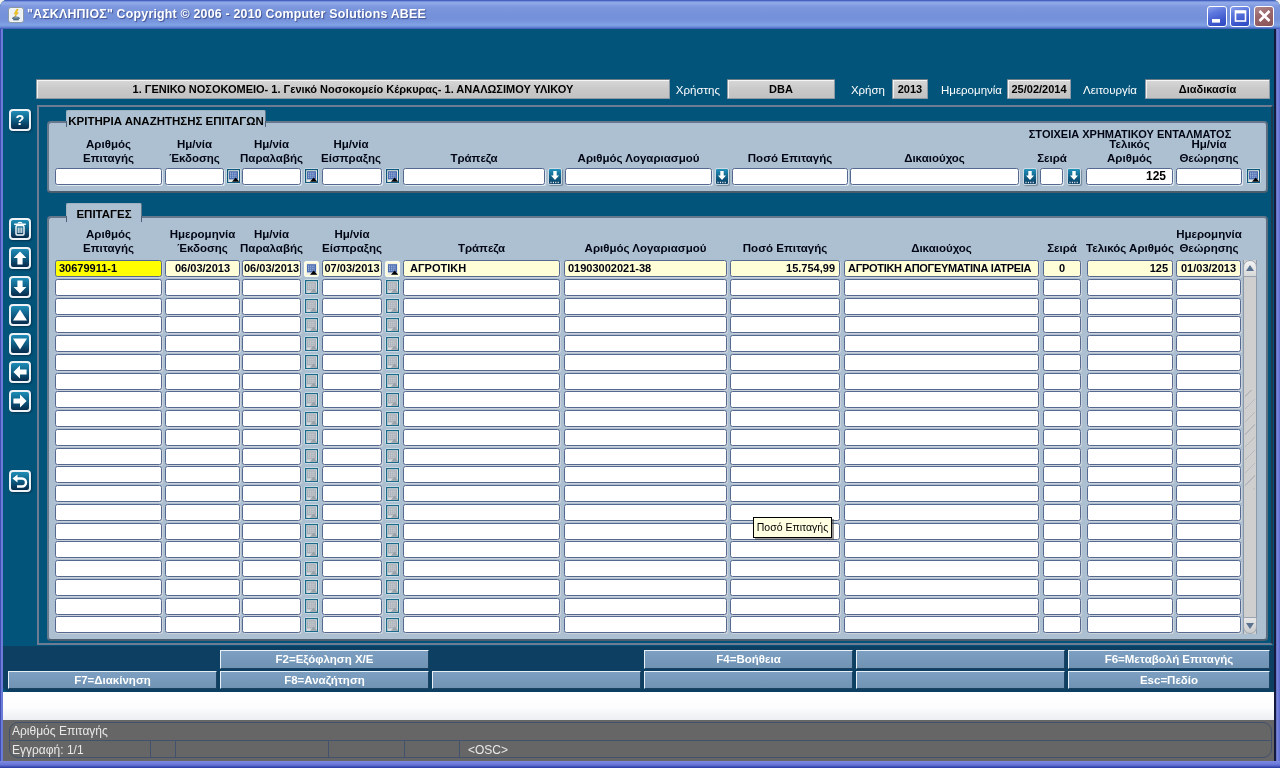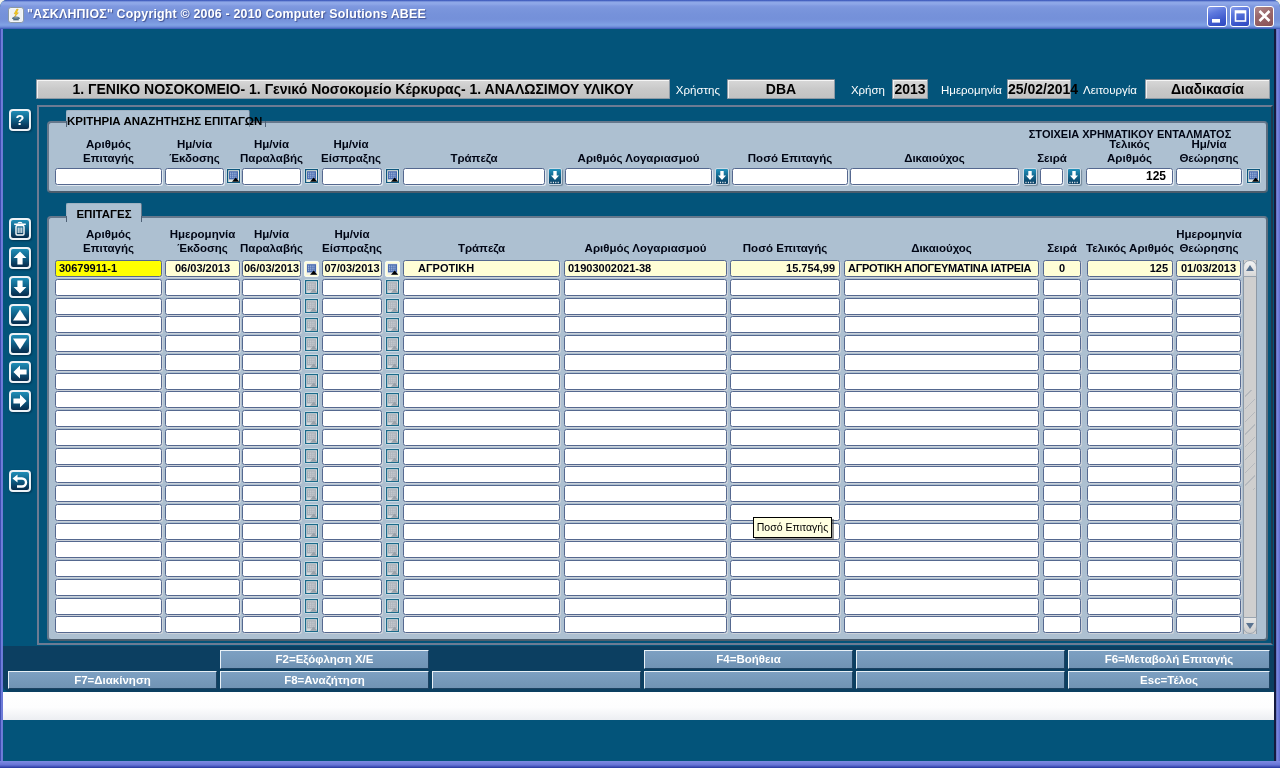--- a/index.html
+++ b/index.html
@@ -12,21 +12,21 @@
 #bclose{background:linear-gradient(160deg,#b18a8c 0%,#9a686c 40%,#8a5357 100%);}
 
 #menu{position:absolute;left:3px;top:29px;width:1274px;height:24px;background:#656565;color:#ececec;font-size:11.5px;}
 #menu span{position:absolute;top:5px;}
 
 #ctx{position:absolute;left:3px;top:53px;width:1274px;height:22px;background:#97a5b8;border-bottom:1px solid #76879a;}
 #ctx .t{position:absolute;left:24px;top:4px;font-size:12.5px;color:#bac5cf;letter-spacing:0;}
 
 .gfield{position:absolute;height:20px;background:linear-gradient(180deg,#d8d8d8 0%,#c9c9c9 50%,#c2c2c2 100%);
  border:1px solid #8d9aa6;border-top-color:#6c7a86;box-shadow:inset 1px 1px 0 rgba(255,255,255,.75);
- color:#000;font-size:14px;font-weight:bold;text-align:center;line-height:18px;border-radius:1px;}
+ color:#000;font-size:11px;font-weight:bold;text-align:center;line-height:18px;border-radius:1px;}
 .hlabel{position:absolute;top:84px;color:#ffffff;font-size:11.5px;}
 
 #outline{position:absolute;left:37px;top:105px;width:1236px;height:540px;border:2px solid #6d7b93;border-right-color:#1e3950;}
 
 .gbox{position:absolute;background:#adc0d1;border:2px solid #66788c;border-bottom-color:#4c5d6d;border-right-color:#5a6c7e;border-radius:4px;}
 .gtab{position:absolute;background:#adc0d1;border:1.5px solid #66788c;border-top-color:#9fb2c2;border-left-color:#9fb2c2;border-bottom:none;border-radius:2px 2px 0 0;
  color:#000;font-weight:bold;font-size:11.5px;text-align:center;z-index:5;white-space:nowrap;}
 .lbl{position:absolute;color:#000514;font-weight:bold;font-size:11.5px;text-align:center;line-height:15px;z-index:4;}
 
 .fld{position:absolute;height:17px;background:#fff;border:1px solid #55688f;border-radius:2.5px;box-shadow:1px 1px 0 rgba(230,236,242,.9);}
@@ -114,21 +114,21 @@
         <path d="M2.4 9 L9 2.6 V6.4 H15.6 V11.6 H9 V15.4 Z" fill="#fff"></path>
       </svg></div>
 <div class="sbtn" style="top:390px"><svg width="18" height="18" viewBox="0 0 18 18">
         <path d="M15.6 9 L9 15.4 V11.6 H2.4 V6.4 H9 V2.6 Z" fill="#fff"></path>
       </svg></div>
 <div class="sbtn" style="top:470px"><svg width="18" height="18" viewBox="0 0 18 18">
         <path d="M5.5 6.5 H11 a4 4 0 0 1 0 8 H6" fill="none" stroke="#fff" stroke-width="2.4"></path>
         <path d="M6.5 2.5 L1.5 6.5 L6.5 10.5 Z" fill="#fff"></path>
       </svg></div>
 <div class="gbox" style="left:47px;top:121px;width:1221px;height:72px;"></div>
-<div class="gtab" style="left:66px;top:110px;width:184px;height:17px;line-height:20px;">ΚΡΙΤΗΡΙΑ ΑΝΑΖΗΤΗΣΗΣ ΕΠΙΤΑΓΩΝ</div>
+<div class="gtab" style="left:66px;top:110px;width:200px;height:17px;line-height:20px;">ΚΡΙΤΗΡΙΑ ΑΝΑΖΗΤΗΣΗΣ ΕΠΙΤΑΓΩΝ</div>
 <div class="abs" style="left:66px;top:121px;width:1px;height:6px;background:#4e6075;z-index:6"></div>
 <div class="abs" style="left:265px;top:121px;width:1px;height:6px;background:#4e6075;z-index:6"></div>
 <div class="lbl" style="left:1010px;top:127px;width:240px;font-size:11px;">ΣΤΟΙΧΕΙΑ ΧΡΗΜΑΤΙΚΟΥ ΕΝΤΑΛΜΑΤΟΣ</div>
 <div class="lbl" style="left:45px;top:138px;width:127px;line-height:13.5px;">Αριθμός<br>Επιταγής</div>
 <div class="lbl" style="left:155px;top:138px;width:79px;line-height:13.5px;">Ημ/νία<br>Έκδοσης</div>
 <div class="lbl" style="left:232px;top:138px;width:79px;line-height:13.5px;">Ημ/νία<br>Παραλαβής</div>
 <div class="lbl" style="left:310px;top:138px;width:82px;line-height:13.5px;">Ημ/νία<br>Είσπραξης</div>
 <div class="lbl" style="left:393px;top:138px;width:162px;line-height:13.5px;"><br>Τράπεζα</div>
 <div class="lbl" style="left:555px;top:138px;width:167px;line-height:13.5px;"><br>Αριθμός Λογαριασμού</div>
 <div class="lbl" style="left:722px;top:138px;width:136px;line-height:13.5px;"><br>Ποσό Επιταγής</div>
@@ -247,21 +247,21 @@
 <div class="lbl" style="left:552px;top:228px;width:187px;line-height:13.5px;"><br>Αριθμός Λογαριασμού</div>
 <div class="lbl" style="left:718px;top:228px;width:134px;line-height:13.5px;"><br>Ποσό Επιταγής</div>
 <div class="lbl" style="left:832px;top:228px;width:219px;line-height:13.5px;"><br>Δικαιούχος</div>
 <div class="lbl" style="left:1031px;top:228px;width:62px;line-height:13.5px;"><br>Σειρά</div>
 <div class="lbl" style="left:1058px;top:228px;width:144px;line-height:13.5px;"><br>Τελικός Αριθμός</div>
 <div class="lbl" style="left:1164px;top:228px;width:90px;line-height:13.5px;">Ημερομηνία<br>Θεώρησης</div>
 <div class="cell" style="left:55px;top:260.0px;width:107px;background:#ffff00;text-align:left;padding-left:3px;">30679911-1</div>
 <div class="cell" style="left:165px;top:260.0px;width:75px;background:#fffed6;text-align:center;">06/03/2013</div>
 <div class="cell" style="left:242px;top:260.0px;width:59px;background:#fffed6;text-align:center;">06/03/2013</div>
 <div class="cell" style="left:322px;top:260.0px;width:60px;background:#fffed6;text-align:center;">07/03/2013</div>
-<div class="cell" style="left:403px;top:260.0px;width:157px;background:#fffed6;text-align:left;padding-left:14px;">ΑΓΡΟΤΙΚΗ</div>
+<div class="cell" style="left:403px;top:260.0px;width:157px;background:#fffed6;text-align:left;padding-left:6px;">ΑΓΡΟΤΙΚΗ</div>
 <div class="cell" style="left:564px;top:260.0px;width:163px;background:#fffed6;text-align:left;padding-left:3px;">01903002021-38</div>
 <div class="cell" style="left:730px;top:260.0px;width:110px;background:#fffed6;text-align:right;padding-right:4px;">15.754,99</div>
 <div class="cell" style="left:844px;top:260.0px;width:195px;background:#fffed6;text-align:left;padding-left:3px;"><span style="letter-spacing:-0.3px">ΑΓΡΟΤΙΚΗ ΑΠΟΓΕΥΜΑΤΙΝΑ ΙΑΤΡΕΙΑ</span></div>
 <div class="cell" style="left:1043px;top:260.0px;width:38px;background:#fffed6;text-align:center;">0</div>
 <div class="cell" style="left:1087px;top:260.0px;width:86px;background:#fffed6;text-align:right;padding-right:4px;">125</div>
 <div class="cell" style="left:1176px;top:260.0px;width:65px;background:#fffed6;text-align:center;">01/03/2013</div>
 <svg class="cal" style="left:304px;top:260.5px" width="15" height="16" viewBox="0 0 15 16">
       <rect x="0.3" y="0.3" width="14.4" height="15.4" rx="1.5" fill="#ffffd8" stroke="#ffffff" stroke-width="0.9"></rect>
       <rect x="2.2" y="2.2" width="10.8" height="11.8" fill="#efefe9"></rect>
       <rect x="3" y="3.2" width="9" height="8.2" fill="#4a6cb0"></rect>
@@ -1203,17 +1203,29 @@
 <div id="fnstrip"></div>
 <div class="fbtn" style="left:220px;top:650px;width:209px;">F2=Εξόφληση Χ/Ε</div>
 <div class="fbtn" style="left:644px;top:650px;width:209px;">F4=Βοήθεια</div>
 <div class="fbtn" style="left:856px;top:650px;width:209px;"></div>
 <div class="fbtn" style="left:1068px;top:650px;width:202px;">F6=Μεταβολή Επιταγής</div>
 <div class="fbtn" style="left:8px;top:671px;width:209px;height:18px;line-height:16px;">F7=Διακίνηση</div>
 <div class="fbtn" style="left:220px;top:671px;width:209px;height:18px;line-height:16px;">F8=Αναζήτηση</div>
 <div class="fbtn" style="left:432px;top:671px;width:209px;height:18px;line-height:16px;"></div>
 <div class="fbtn" style="left:644px;top:671px;width:209px;height:18px;line-height:16px;"></div>
 <div class="fbtn" style="left:856px;top:671px;width:209px;height:18px;line-height:16px;"></div>
-<div class="fbtn" style="left:1068px;top:671px;width:202px;height:18px;line-height:16px;">Esc=Τέλος</div>
+<div class="fbtn" style="left:1068px;top:671px;width:202px;height:18px;line-height:16px;">Esc=Πεδίο</div>
 <div id="band"></div>
+<div id="status">
+<div class="abs" style="left:6px;top:2px;width:1263px;height:36px;border:1px solid #42516c;border-radius:9px;"></div>
+<div class="abs" style="left:9px;top:4px;">Αριθμός Επιταγής</div>
+<div class="abs" style="left:7px;top:20px;width:1261px;height:1px;background:#42516c;"></div>
+<div class="abs" style="left:9px;top:23px;">Εγγραφή: 1/1</div>
+<div class="tick" style="left:147px;top:21px;"></div>
+<div class="tick" style="left:172px;top:21px;"></div>
+<div class="tick" style="left:325px;top:21px;"></div>
+<div class="tick" style="left:401px;top:21px;"></div>
+<div class="tick" style="left:456px;top:21px;"></div>
+<div class="abs" style="left:465px;top:23px;">&lt;OSC&gt;</div>
+</div>
 <div class="wbL"></div>
     <div class="wbR"></div>
     <div class="wbB"></div>
 </div>
 </body></html>

